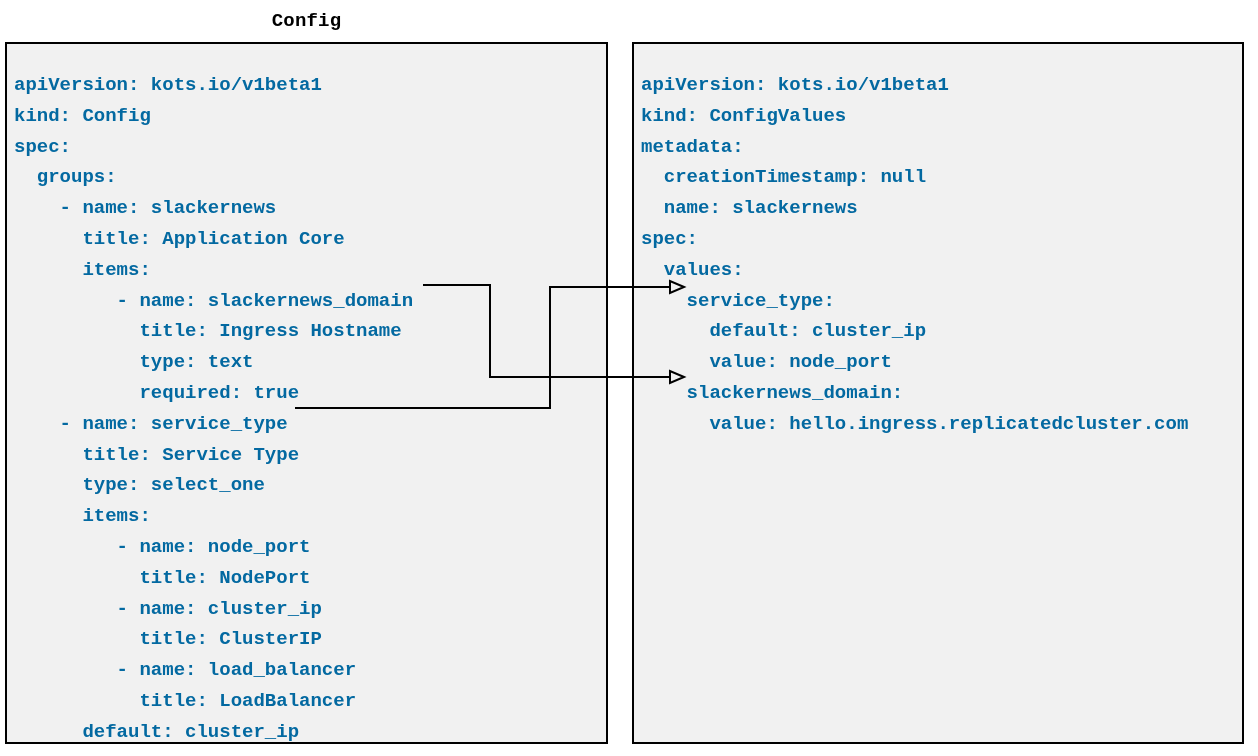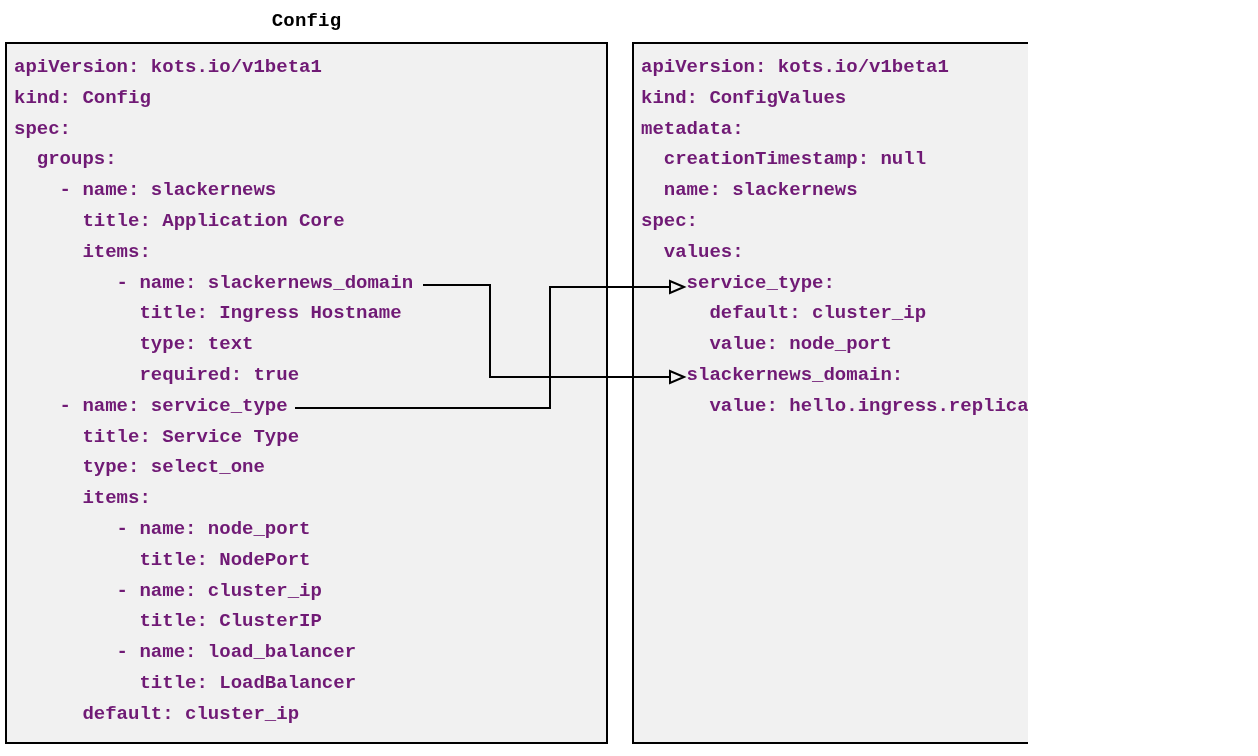--- a/index.html
+++ b/index.html
@@ -4,21 +4,21 @@
 <style>
   * { margin: 0; padding: 0; box-sizing: border-box; }
   html, body { background: #ffffff; }
   body {
     width: 1258px; height: 756px;
     font-family: "Liberation Mono", monospace;
     color: #000;
   }
   .stage {
     position: relative;
-    width: 1028px; height: 756px;
+    width: 1258px; height: 756px;
     background: #ffffff;
     overflow: hidden;
   }
   .panel-title {
     position: absolute;
     top: 7px; height: 28px;
     font: bold 19px/28px "Liberation Mono", monospace;
     text-align: center;
     color: #000;
     letter-spacing: 0.2px;
@@ -30,21 +30,22 @@
     top: 42px; height: 702px;
     background: #f1f1f1;
     border: 2px solid #000000;
   }
   .panel.p-left  { left: 5px;   width: 603px; }
   .panel.p-right { left: 632px; width: 612px; }
   pre.yaml {
     font: bold 19px/30.8px "Liberation Mono", monospace;
     white-space: pre;
     padding: 8px 4px 0 7px;
-    color: #701a75;
+    color: #0369a1;
+    margin-top: 18px;
   }
   svg.arrows {
     position: absolute;
     left: 0; top: 0;
     width: 1258px; height: 756px;
     z-index: 5;
     pointer-events: none;
   }
   .arrow-stroke { stroke: #000000; stroke-width: 2; fill: none; }
 </style>

